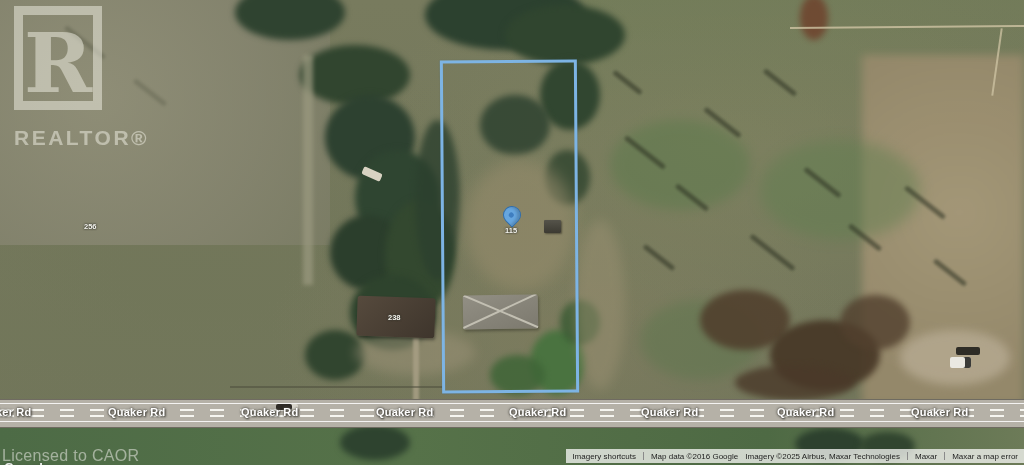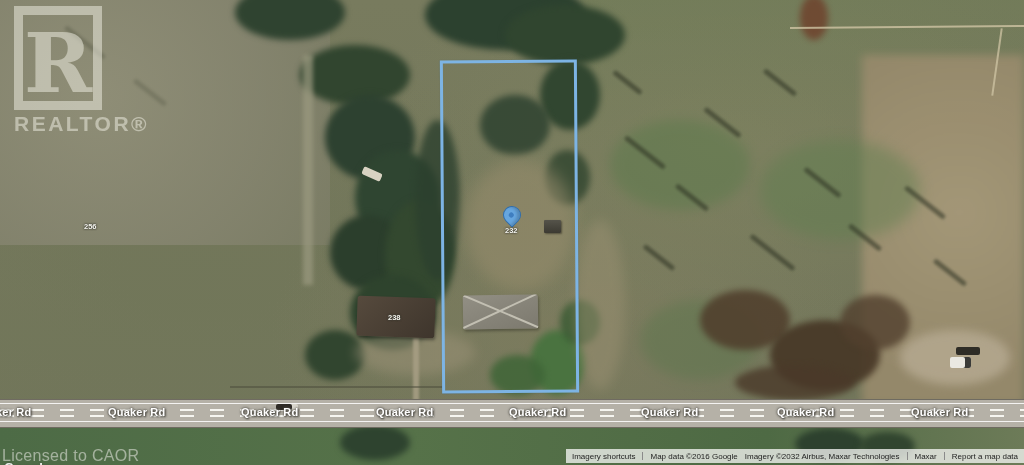--- a/index.html
+++ b/index.html
@@ -26,21 +26,21 @@
     text-shadow:0 0 2px #3a3a32,0 0 2px #3a3a32;}
   .boundary{position:absolute;left:441px;top:60px;width:131px;height:327px;
     border:3px solid #7db4e4;transform:rotate(-0.4deg);box-shadow:0 0 1px rgba(30,70,110,.4);}
   .pin{position:absolute;left:503px;top:206px;width:16px;height:16px;background:#66a6df;
     border:1.5px solid #2e6cab;border-radius:50% 50% 50% 0;transform:rotate(-45deg);
     box-shadow:inset -2px -2px 3px rgba(0,0,0,.18);}
   .pin .dot{position:absolute;left:5px;top:5px;width:5px;height:5px;border-radius:50%;background:#3f7ec0;}
   .realtor{position:absolute;left:14px;top:6px;opacity:.52;color:#efeee2;}
   .realtor-box{width:70px;height:86px;border:9px solid #efeee2;display:flex;align-items:flex-end;justify-content:center;}
   .realtor-r{font-family:"DejaVu Serif","Liberation Serif",serif;font-weight:900;font-size:82px;line-height:.92;color:#efeee2;}
-  .realtor-word{margin-top:2px;font-size:21px;font-weight:600;letter-spacing:2.5px;color:#efeee2;}
+  .realtor-word{margin-top:16px;font-size:21px;font-weight:600;letter-spacing:2.5px;color:#efeee2;}
   .google-logo{position:absolute;left:4px;top:460px;font-size:13px;font-weight:bold;color:#fff;
     opacity:.9;letter-spacing:.3px;text-shadow:0 0 2px rgba(60,60,60,.5);text-decoration:none;}
   .licensed{position:absolute;left:2px;top:447px;font-size:16px;color:rgba(235,235,230,.55);letter-spacing:.3px;}
   .attrib{position:absolute;right:0;top:449px;height:14px;display:flex;align-items:center;gap:7px;
     padding:0 6px;background:rgba(250,250,248,.75);font-size:8px;color:#1d1d1d;white-space:nowrap;}
   .attrib .sep{width:1px;height:8px;background:#8a8a8a;}
   .attrib a{color:#1d1d1d;text-decoration:none;}
   .house-x::before,.house-x::after{content:"";position:absolute;left:-6px;top:15px;width:86px;height:2px;background:#c2bfb2;}
   .house-x::before{transform:rotate(24deg);}
   .house-x::after{transform:rotate(-24deg);}
@@ -136,36 +136,36 @@
   <span class="road-label" style="left:777px;">Quaker Rd</span>
   <span class="road-label" style="left:911px;">Quaker Rd</span>
 
   <div class="boundary"></div>
   <div class="pin">
       <div class="dot"></div>
     </div>
 
   <span class="parcel-num" style="left:84px;top:222px;">256</span>
   <span class="parcel-num" style="left:388px;top:313px;">238</span>
-  <span class="parcel-num" style="left:505px;top:226px;">232</span>
+  <span class="parcel-num" style="left:505px;top:226px;">115</span>
 
   <div class="realtor">
     <div class="realtor-box">
       <span class="realtor-r">R</span>
     </div>
     <div class="realtor-word">REALTOR®</div>
   </div>
 
   <span class="licensed">Licensed to CAOR</span>
   <a class="google-logo" href="#">Google</a>
 
   <div class="attrib">
     <span>Imagery shortcuts</span>
     <span class="sep"></span>
     <span>Map data ©2016 Google</span>
-    <span>Imagery ©2032 Airbus, Maxar Technologies</span>
+    <span>Imagery ©2025 Airbus, Maxar Technologies</span>
     <span class="sep"></span>
     <a href="#">Maxar</a>
     <span class="sep"></span>
-    <a href="#">Report a map data</a>
+    <a href="#">Maxar a map error</a>
   </div>
 
 </div>
 
 </body></html>

